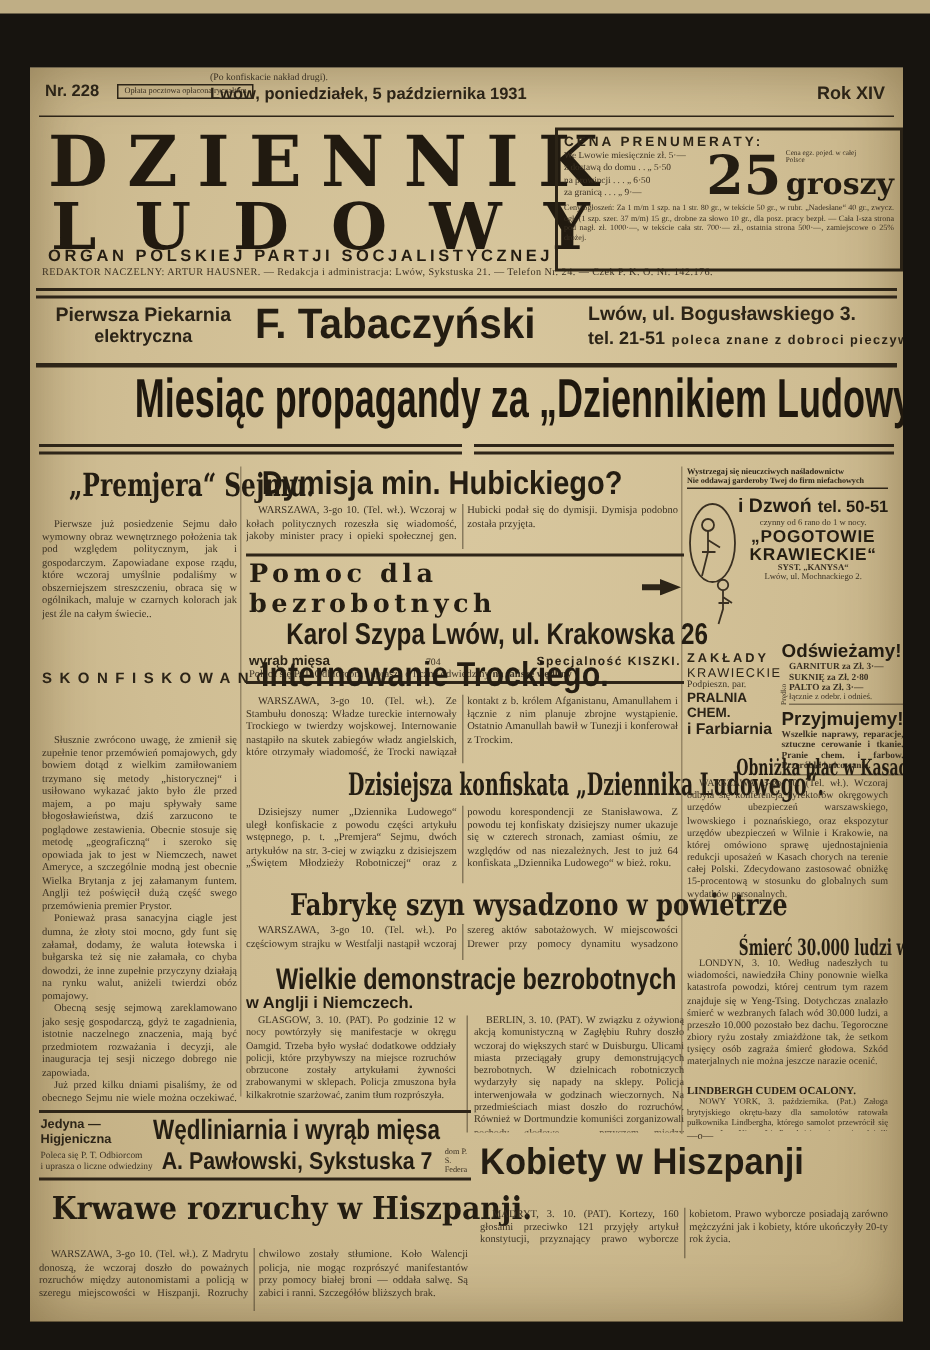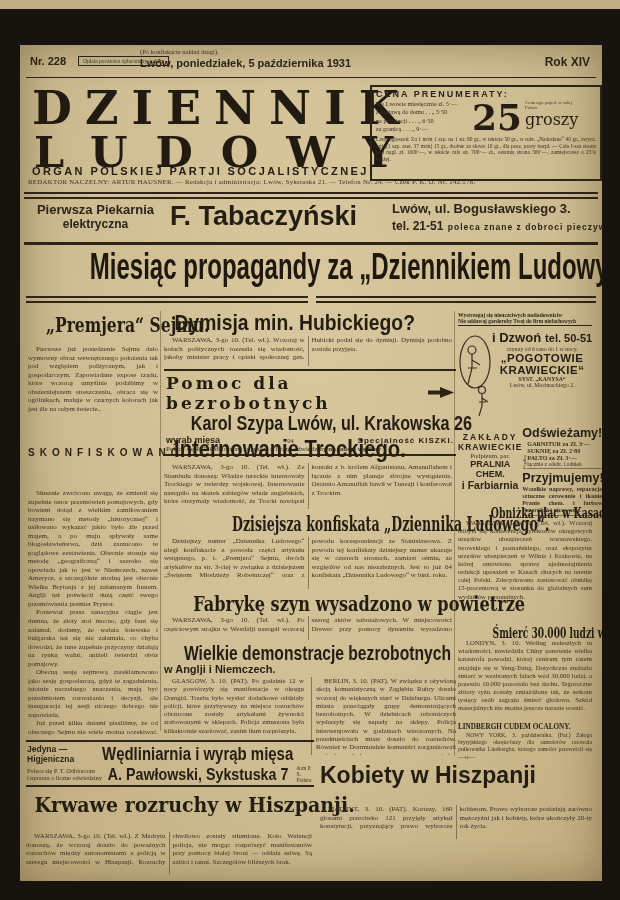--- a/index.html
+++ b/index.html
@@ -52,21 +52,21 @@
       <div style="width:96px;font-size:6.2px;line-height:1.35;color:var(--ink-soft)">
         <div>We Lwowie miesięcznie zł. 5·—</div>
         <div>z dostawą do domu . . „ 5·50</div>
         <div>na prowincji . . . „ 6·50</div>
         <div>za granicą . . . „ 9·—</div>
       </div>
       <div style="display:flex;align-items:flex-start">
         <div class="serifhead" style="font-weight:700;font-size:36px;line-height:.95;color:#241d12">25</div>
         <div style="margin-left:3px">
           <div style="font-size:4.8px;width:60px;color:var(--ink-soft)">Cena egz. pojed. w całej Polsce</div>
-          <div class="serifhead" style="font-weight:400;font-size:16px;color:#241d12">groszy</div>
+          <div class="serifhead" style="font-weight:700;font-size:20px;color:#241d12">groszy</div>
         </div>
       </div>
     </div>
     <div style="font-size:5.4px;line-height:1.2;text-align:justify;color:var(--ink-soft);margin-top:2px">Ceny ogłoszeń: Za 1 m/m 1 szp. na 1 str. 80 gr., w tekście 50 gr., w rubr. „Nadesłane“ 40 gr., zwycz. ogł. (1 szp. szer. 37 m/m) 15 gr., drobne za słowo 10 gr., dla posz. pracy bezpł. — Cała I-sza strona pod nagł. zł. 1000·—, w tekście cała str. 700·— zł., ostatnia strona 500·—, zamiejscowe o 25% drożej.</div>
   </div>
 
   <div class="abs rule-dbl" style="left:4px;right:4px;top:147px"></div>
 
   <div class="abs sans" style="left:8px;top:157px;width:135px;text-align:center">
     <div style="font-weight:700;font-size:13px;color:var(--ink)">Pierwsza Piekarnia</div>
@@ -217,23 +217,23 @@
           <span class="sans" style="font-weight:700;font-size:11px;color:#241d12">tel. 50-51</span>
         </div>
         <div style="font-size:5.8px;color:var(--ink-soft)">czynny od 6 rano do 1 w nocy.</div>
         <div class="sans" style="font-weight:700;font-size:11.5px;letter-spacing:.5px;color:#241d12">„POGOTOWIE</div>
         <div class="sans" style="font-weight:700;font-size:11.5px;letter-spacing:.5px;color:#241d12">KRAWIECKIE“</div>
         <div style="font-weight:700;font-size:5.8px;color:var(--ink-soft)">SYST. „KANYSA“</div>
         <div style="font-size:5.8px;color:var(--ink-soft)">Lwów, ul. Mochnackiego 2.</div>
       </div>
     </div>
     <div style="display:flex;margin-top:2px">
-      <div style="flex:0 0 58px;text-align:center;padding-top:6px">
+      <div style="flex:0 0 58px;text-align:left;padding-top:6px">
         <div class="sans" style="font-weight:700;font-size:8.5px;letter-spacing:2px;color:var(--ink)">ZAKŁADY</div>
-        <div class="sans" style="font-weight:700;font-size:8.5px;letter-spacing:1px;color:var(--ink)">KRAWIECKIE</div>
+        <div class="sans" style="font-weight:400;font-size:8.5px;letter-spacing:1px;color:var(--ink)">KRAWIECKIE</div>
         <div style="font-size:6.5px;color:var(--ink-soft)">Podpieszn. par.</div>
         <div class="sans" style="font-weight:700;font-size:9px;color:var(--ink)">PRALNIA CHEM.</div>
         <div class="sans" style="font-weight:700;font-size:10.5px;color:var(--ink)">i Farbiarnia</div>
       </div>
       <div style="flex:1">
         <div class="sans center" style="font-weight:700;font-size:12.5px;color:#241d12">Odświeżamy!</div>
         <div style="display:flex">
           <span style="font-size:5px;color:var(--ink-soft);writing-mode:vertical-rl;transform:rotate(180deg)">Prędko</span>
           <div style="flex:1;font-size:6.2px;font-weight:700;color:var(--ink-soft);border-bottom:1px solid rgba(70,58,40,.6);padding-bottom:1px">
             <div>GARNITUR za Zł. 3·—</div>

